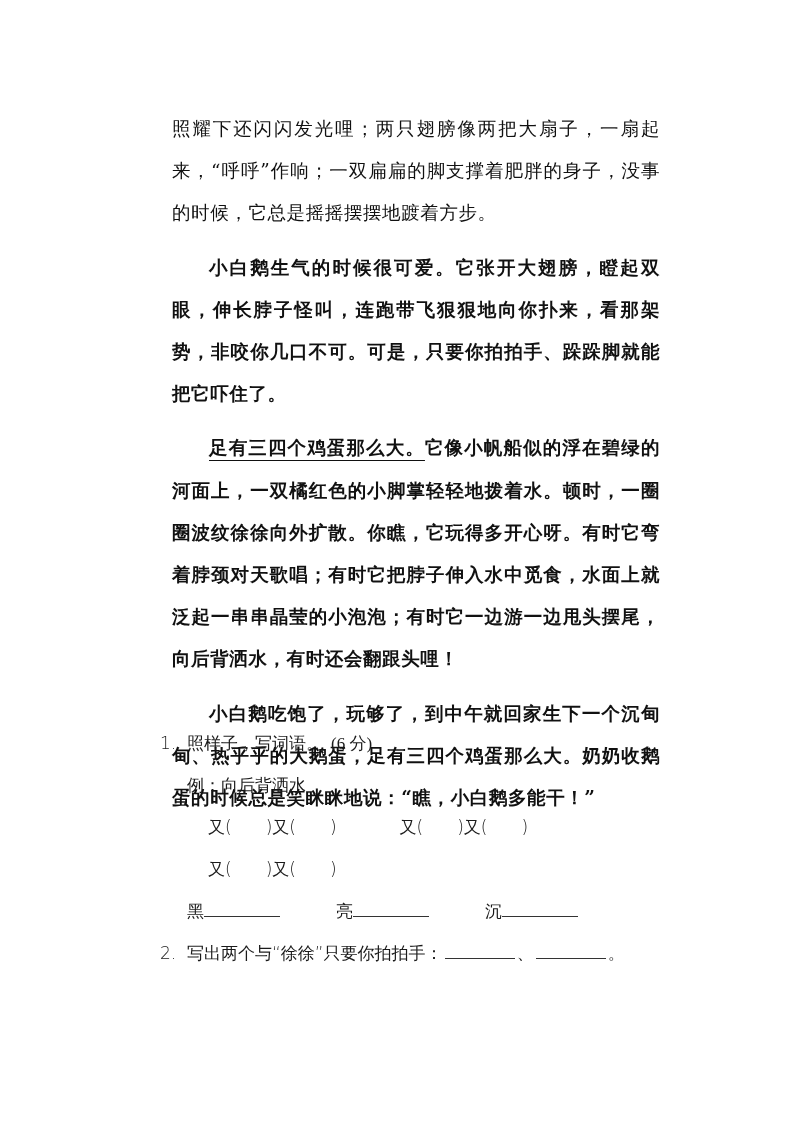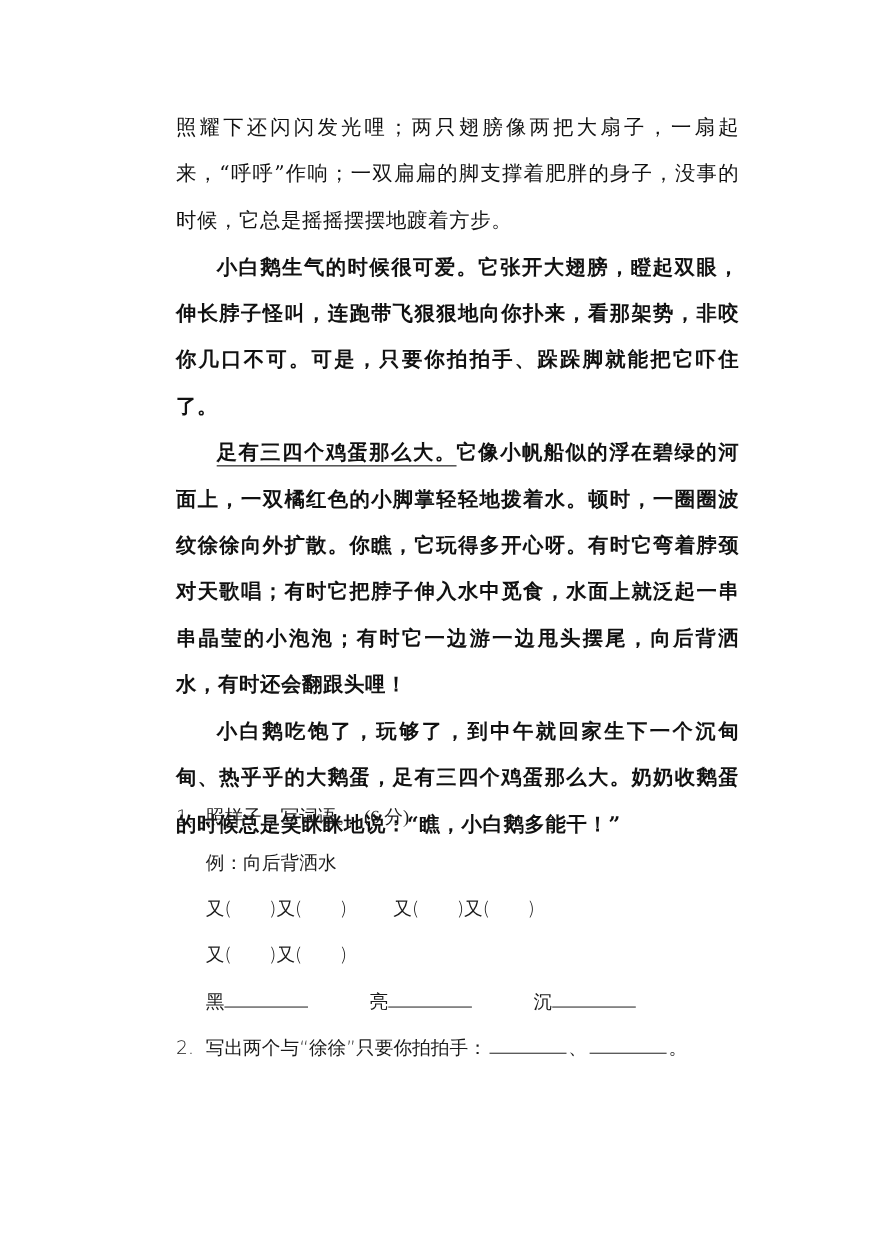--- a/index.html
+++ b/index.html
@@ -25,21 +25,21 @@
       left: 160px;
       top: 96px;
       width: 512px;
       font-family: "DejaVu Serif", "Liberation Serif", serif;
       font-size: 18.5px;
       line-height: 42.2px;
       letter-spacing: 0.6px;
       text-align: justify;
     }
     .passage p {
-      margin: 0;
+      margin: 12px;
     }
     .passage p.indent {
       text-indent: 2em;
       font-weight: bold;
     }
     .underlined {
       text-decoration: underline;
       text-decoration-thickness: 1px;
       text-underline-offset: 6px;
     }
@@ -65,20 +65,21 @@
     .q-num {
       display: inline-block;
       width: 27px;
     }
     .score {
       margin-left: 8px;
       font-family: "Liberation Serif", serif;
     }
     .pair {
       display: inline-block;
+      margin-left: 21px;
     }
     .pair-gap {
       display: inline-block;
       width: 42px;
     }
     .paren-space {
       display: inline-block;
       width: 34px;
     }
     .blank {

